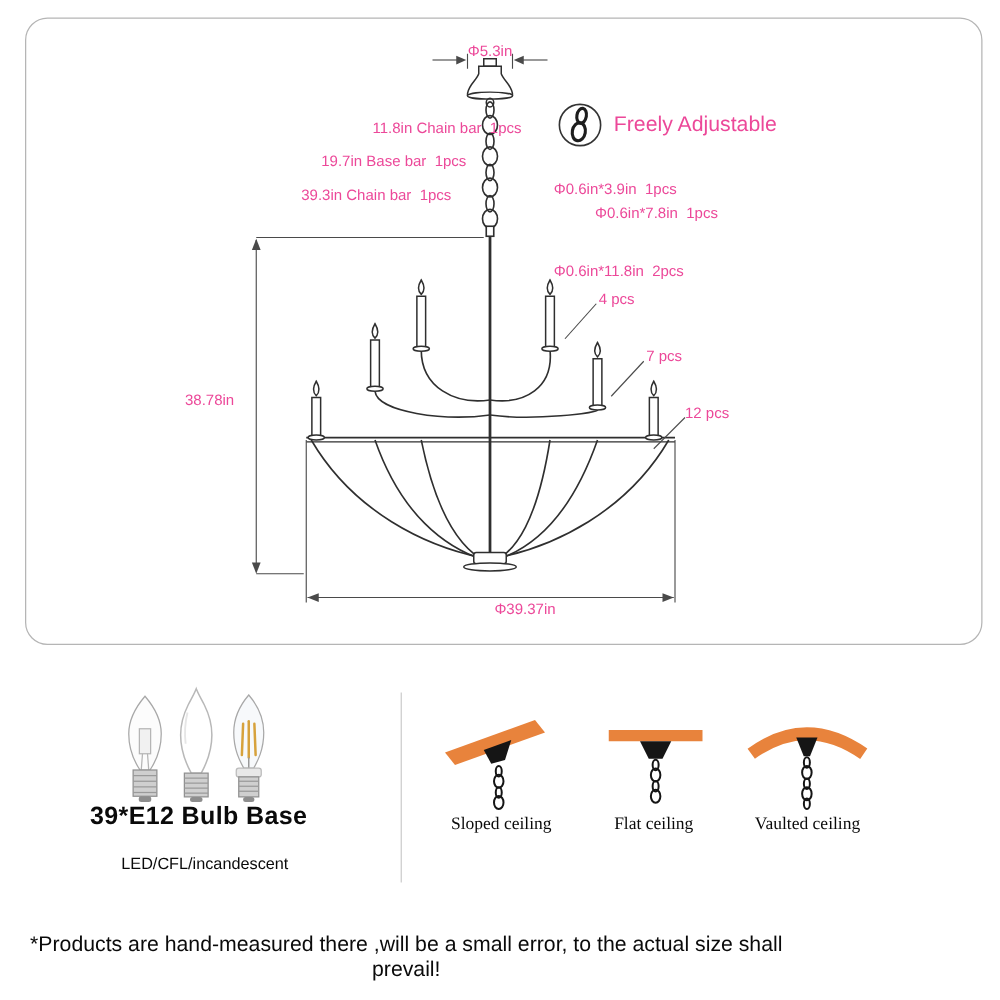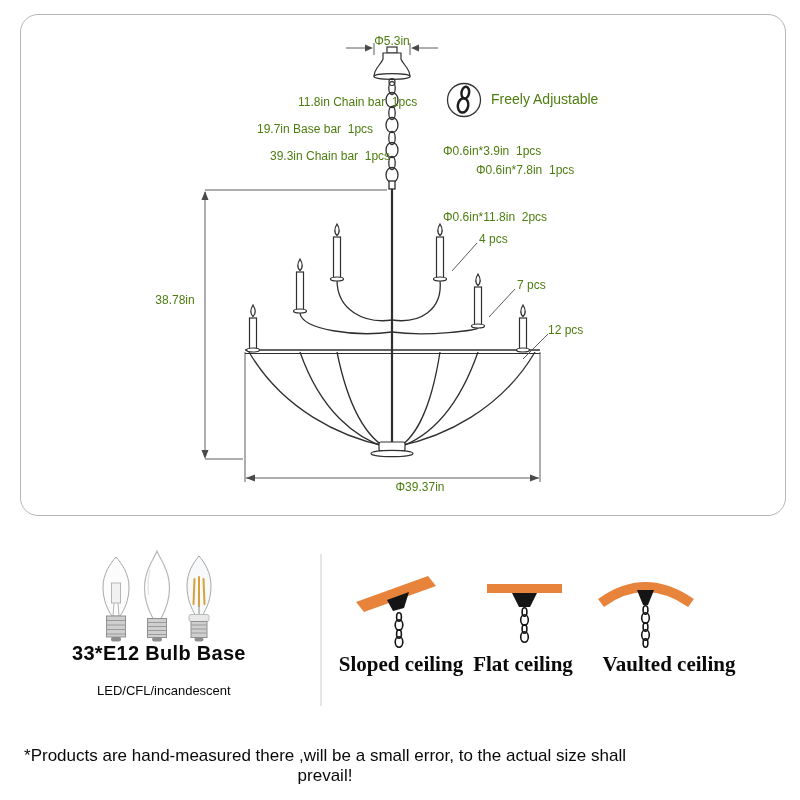--- a/index.html
+++ b/index.html
@@ -1,24 +1,24 @@
 <!DOCTYPE html>
 <html><head>
 <meta charset="utf-8">
 <style>
   * { margin:0; padding:0; box-sizing:border-box; }
   html,body { width:800px; height:800px; }
   body { position:relative; background:#ffffff; font-family:"Liberation Sans", sans-serif; color:#0a0a0a; overflow:hidden; }
   .panel-border { position:absolute; left:20px; top:14px; width:766px; height:502px; border:1.5px solid #b5b5b5; border-radius:18px; }
   svg.art { position:absolute; left:0; top:0; }
-  .lbl { position:absolute; font-size:12px; white-space:pre; color:#4d7c0f; line-height:13px; }
+  .lbl { position:absolute; font-size:12px; white-space:pre; color:#ec4899; line-height:13px; }
   .ctr { transform:translateX(-50%); }
   .bulb-title { position:absolute; font-size:20px; font-weight:bold; letter-spacing:.3px; }
   .bulb-sub { position:absolute; font-size:13px; }
-  .ceil-lbl { position:absolute; font-family:"Liberation Serif", serif; font-weight:bold; font-size:21px; transform:translateX(-50%); white-space:nowrap; }
+  .ceil-lbl { position:absolute; font-family:"Liberation Serif", serif; font-weight:normal; font-size:14px; transform:translateX(-50%); white-space:nowrap; }
   .disclaimer { position:absolute; left:0; top:746px; width:650px; text-align:center; font-size:17px; }
 </style>
 </head>
 <body>
 
 <div>
 
   <div class="panel-border"></div>
 
   <svg class="art" width="800" height="800" viewBox="0 0 800 800">
@@ -224,37 +224,37 @@
           <ellipse cx="645.5" cy="643" rx="2.4" ry="4.2"></ellipse>
         </g>
       </g>
     </g>
   </svg>
 
   <div class="lbl ctr" style="left:392px; top:35px;">Φ5.3in</div>
 
   <div class="lbl" style="left:257px; top:96px;margin-left:41px;">11.8in Chain bar  1pcs</div>
   <div class="lbl" style="left:257px; top:123px;">19.7in Base bar  1pcs</div>
-  <div class="lbl" style="left:270px; top:150px;">39.3in Chain bar  1pcs</div>
-
-  <div class="lbl" style="left:491px; top:93px; font-size:14px;">Freely Adjustable</div>
+  <div class="lbl" style="left:241px; top:150px;">39.3in Chain bar  1pcs</div>
+
+  <div class="lbl" style="left:491px; top:93px; font-size:17px;">Freely Adjustable</div>
 
   <div class="lbl" style="left:443px; top:145px;text-align:right;">Φ0.6in*3.9in  1pcs</div>
   <div class="lbl" style="left:443px; top:164px;margin-left:33px;">Φ0.6in*7.8in  1pcs</div>
   <div class="lbl" style="left:443px; top:183px;margin-top:28px;">Φ0.6in*11.8in  2pcs</div>
 
   <div class="lbl" style="left:479px; top:233px;">4 pcs</div>
   <div class="lbl" style="left:517px; top:279px;">7 pcs</div>
   <div class="lbl" style="left:548px; top:324px;">12 pcs</div>
 
-  <div class="lbl" style="left:148px; top:294px; width:54px; text-align:center;">38.78in</div>
+  <div class="lbl" style="left:148px; top:314px; width:54px; text-align:left;">38.78in</div>
   <div class="lbl ctr" style="left:392px; top:481px;margin-left:28px;">Φ39.37in</div>
 
-  <div class="bulb-title" style="left:72px; top:642px;">33*E12 Bulb Base</div>
+  <div class="bulb-title" style="left:72px; top:642px;">39*E12 Bulb Base</div>
   <div class="bulb-sub" style="left:97px; top:683px;">LED/CFL/incandescent</div>
 
   <div class="ceil-lbl" style="left:401px; top:652px;">Sloped ceiling</div>
   <div class="ceil-lbl" style="left:523px; top:652px;">Flat ceiling</div>
-  <div class="ceil-lbl" style="left:669px; top:652px;">Vaulted ceiling</div>
+  <div class="ceil-lbl" style="left:646px; top:652px;">Vaulted ceiling</div>
 
   <div class="disclaimer">*Products are hand-measured there ,will be a small error, to the actual size shall prevail!</div>
 
 </div>
 
 </body></html>

